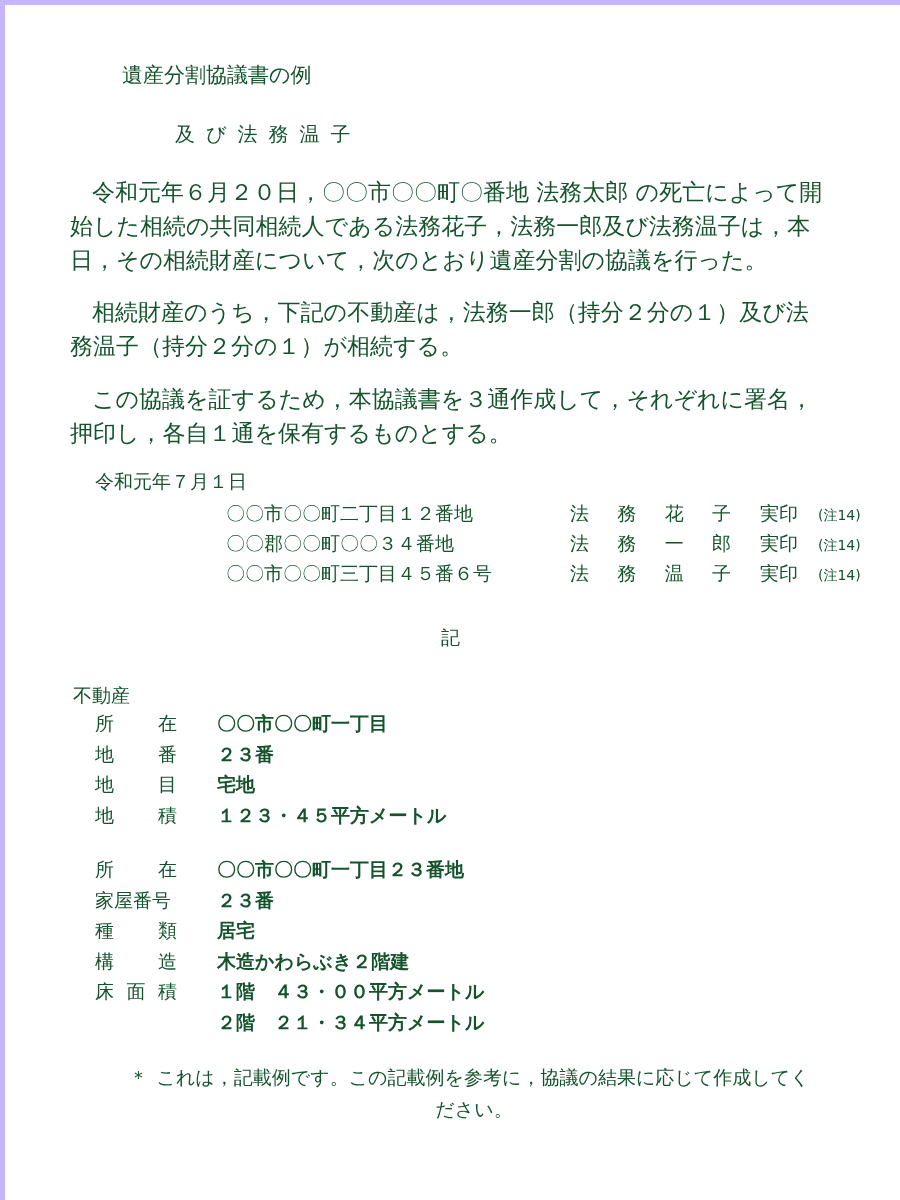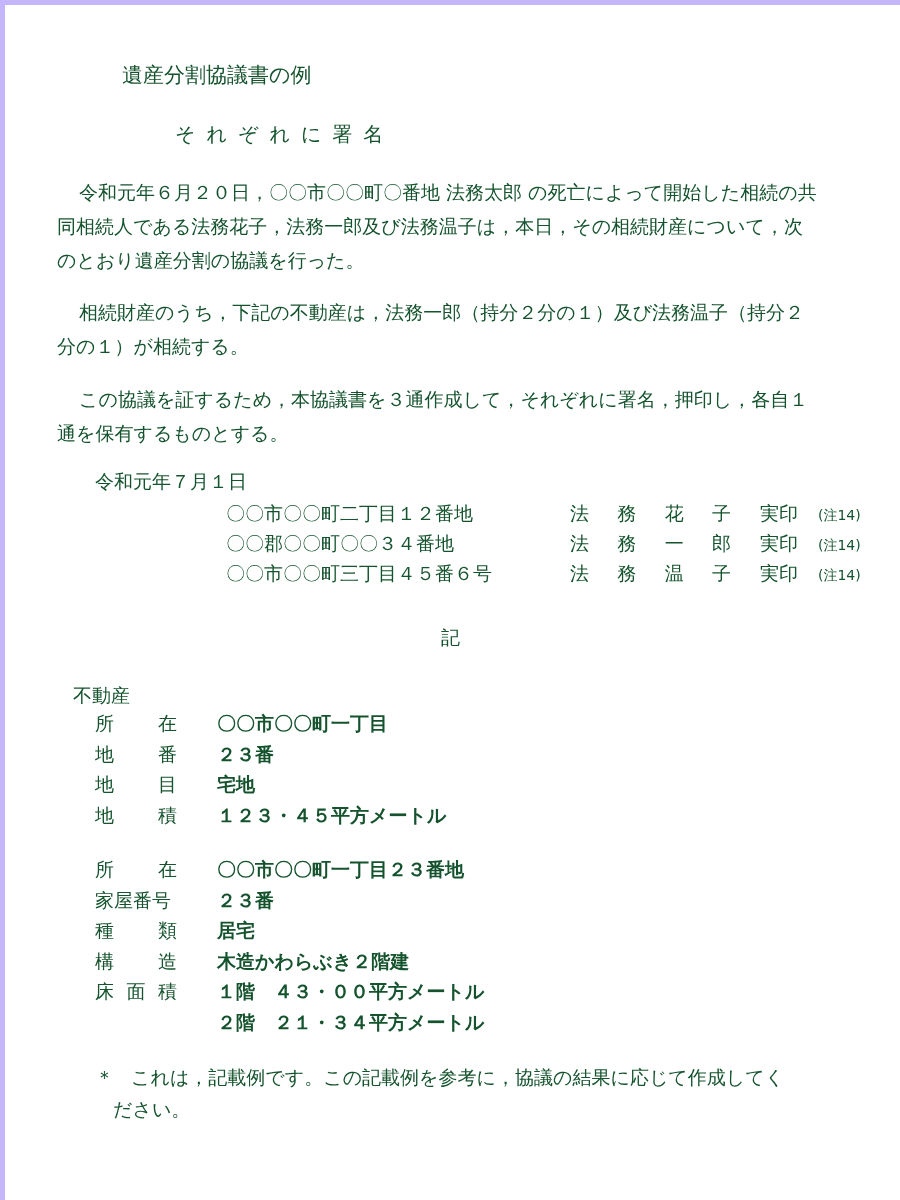--- a/index.html
+++ b/index.html
@@ -9,52 +9,52 @@
     width: 898px; height: 1198px;
     border: 5px solid #c4b5fd;
     background: #ffffff;
     font-family: "DejaVu Sans", "Liberation Sans", sans-serif;
     color: #14532d;
     font-size: 19px;
   }
   .abs { position: absolute; white-space: nowrap; }
   .title { left: 117px; top: 56px; font-size: 21px; }
   .doc-title { left: 170px; top: 116px; font-size: 20px; letter-spacing: 11px; }
-  .para { position: absolute; left: 52px; width: 760px; line-height: 34px; font-size: 19px; }
+  .para { position: absolute; left: 65px; width: 760px; line-height: 34px; font-size: 23px; }
   .para p { margin: 0; text-indent: 22px; white-space: normal; word-break: break-all; }
   .p1 { top: 170px; }
   .p2 { top: 290px; }
   .p3 { top: 377px; }
   .date { left: 90px; top: 464px; }
   .signers { position: absolute; left: 221px; top: 494px; }
   .signer-row { display: flex; height: 30px; align-items: center; gap: 8px; }
   .signer-addr { width: 336px; white-space: nowrap; }
   .signer-name { width: 161px; display: flex; justify-content: space-between; }
   .signer-seal { margin-left: 21px; white-space: nowrap; }
   .note-ref { font-size: 14px; margin-left: 20px; }
   .ki { left: 436px; top: 620px; }
   .realty-head { left: 68px; top: 678px; }
   .prop-table { position: absolute; left: 90px; }
   .prop-row { display: flex; height: 30.5px; align-items: center; }
   .prop-label { width: 122px; white-space: nowrap; }
   .prop-label.spread { display: flex; justify-content: space-between; width: 82px; margin-right: 40px; }
   .prop-value { white-space: nowrap; font-weight: bold; }
   .t1 { top: 704px; }
   .t2 { top: 850px; }
-  .footnote { position: absolute; left: 90px; top: 1056px; width: 740px; line-height: 32px; }
+  .footnote { position: absolute; left: 90px; top: 1056px; width: 740px; line-height: 32px; text-align: center; }
   .footnote .star { display: inline-block; width: 36px; }
   .footnote .l2 { padding-left: 18px; }
 </style>
 </head>
 <body>
 
 <div class="page">
 
   <div class="abs title">遺産分割協議書の例</div>
-  <div class="abs doc-title">それぞれに署名</div>
+  <div class="abs doc-title">及び法務温子</div>
 
   <div class="para p1">
     <p>令和元年６月２０日，〇〇市〇〇町〇番地 法務太郎 の死亡によって開始した相続の共同相続人である法務花子，法務一郎及び法務温子は，本日，その相続財産について，次のとおり遺産分割の協議を行った。</p>
   </div>
   <div class="para p2">
     <p>相続財産のうち，下記の不動産は，法務一郎（持分２分の１）及び法務温子（持分２分の１）が相続する。</p>
   </div>
   <div class="para p3">
     <p>この協議を証するため，本協議書を３通作成して，それぞれに署名，押印し，各自１通を保有するものとする。</p>
   </div>

